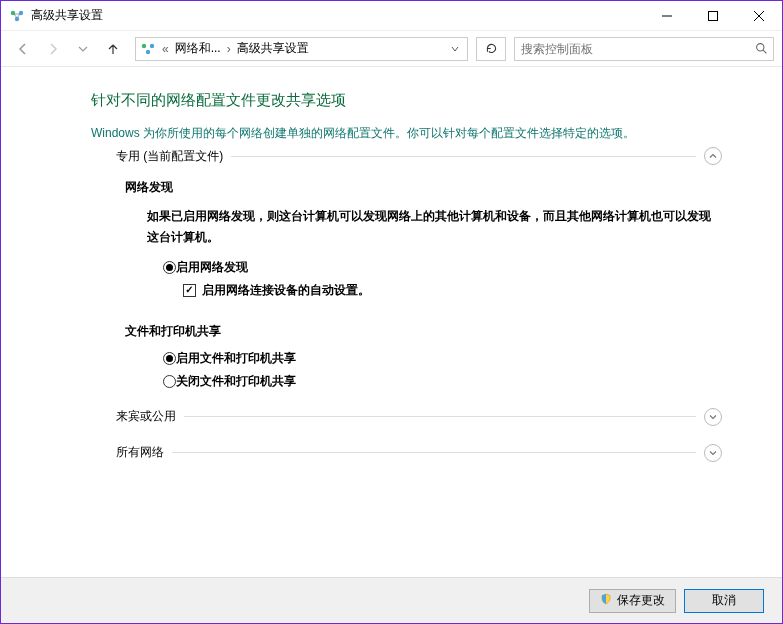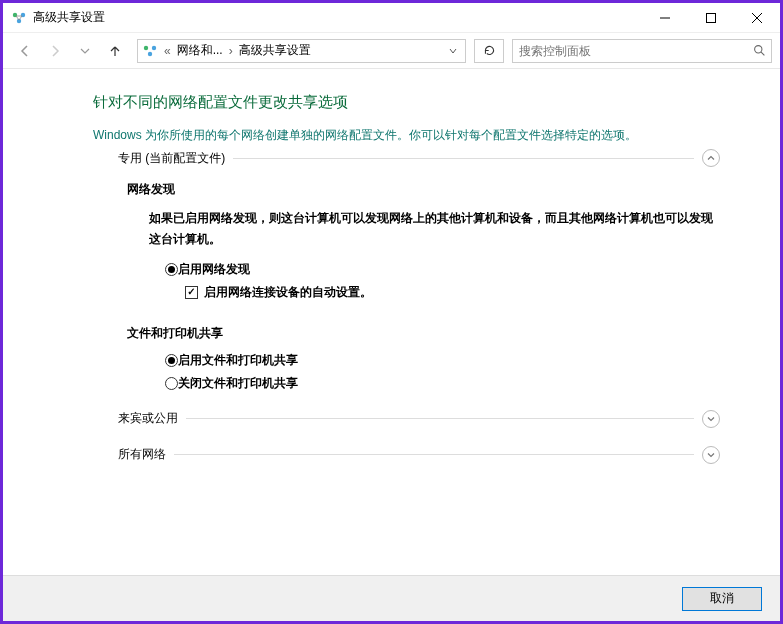--- a/index.html
+++ b/index.html
@@ -1,17 +1,17 @@
 <!DOCTYPE html>
 <html><head>
   <meta charset="utf-8">
   <style>
     * { margin:0; padding:0; box-sizing:border-box; font-family:"Microsoft YaHei","Segoe UI",sans-serif; }
     body { background:#f0f0f0; }
-    .window { width:783px; height:624px; background:#fff; border:3px solid #6d28d9; display:flex; flex-direction:column; position:relative;}
+    .window { width:783px; height:624px; background:#fff; border:1px solid #6d28d9; display:flex; flex-direction:column; position:relative;}
     .titlebar { height:30px; display:flex; align-items:center; padding-left:8px; background:#fff; border-bottom:1px solid #eee;}
     .titlebar-icon { width:16px; height:16px; margin-right:6px; }
     .titlebar-text { font-size:12px; flex:1; color:#000;}
     .win-controls { display:flex; height:100%; }
     .win-btn { width:46px; display:flex; align-items:center; justify-content:center; cursor:pointer;}
     .win-btn svg { width:10px; height:10px; }
     .nav-row { height:36px; display:flex; align-items:center; gap:2px; padding:0 8px; border-bottom:1px solid #e8e8e8;}
     .nav-arrow { width:28px; height:28px; display:flex; align-items:center; justify-content:center; color:#888; border-radius:2px;}
     .nav-arrow.enabled { color:#000; cursor:pointer;}
     .addr-bar { flex:1; height:24px; border:1px solid #ccc; display:flex; align-items:center; padding:0 4px; margin:0 6px; font-size:12px; gap:4px; min-width:0;}
@@ -197,18 +197,27 @@
             <svg width="8" height="8" viewBox="0 0 8 8">
               <path d="M1 2.5 L4 5.5 L7 2.5" fill="none" stroke="#777" stroke-width="1.2"></path>
             </svg>
           </span>
       </div>
     </div>
 
   </div>
 
   <div class="footer">
+    <div class="btn">
+      <span>
+        <svg class="shield" viewBox="0 0 12 12">
+            <path d="M6 1 L10 2.5 V6 C10 9 6 11 6 11 C6 11 2 9 2 6 V2.5 Z" fill="#ffd24a" stroke="#c79100" stroke-width="0.5"></path>
+            <path d="M6 1 L6 11 C6 11 2 9 2 6 V2.5 Z" fill="#4aa3df"></path>
+          </svg>
+      </span>
+      <span>保存更改</span>
+    </div>
     <div class="btn default">
       <span>取消</span>
     </div>
   </div>
 
 </div>
 
 </body></html>

